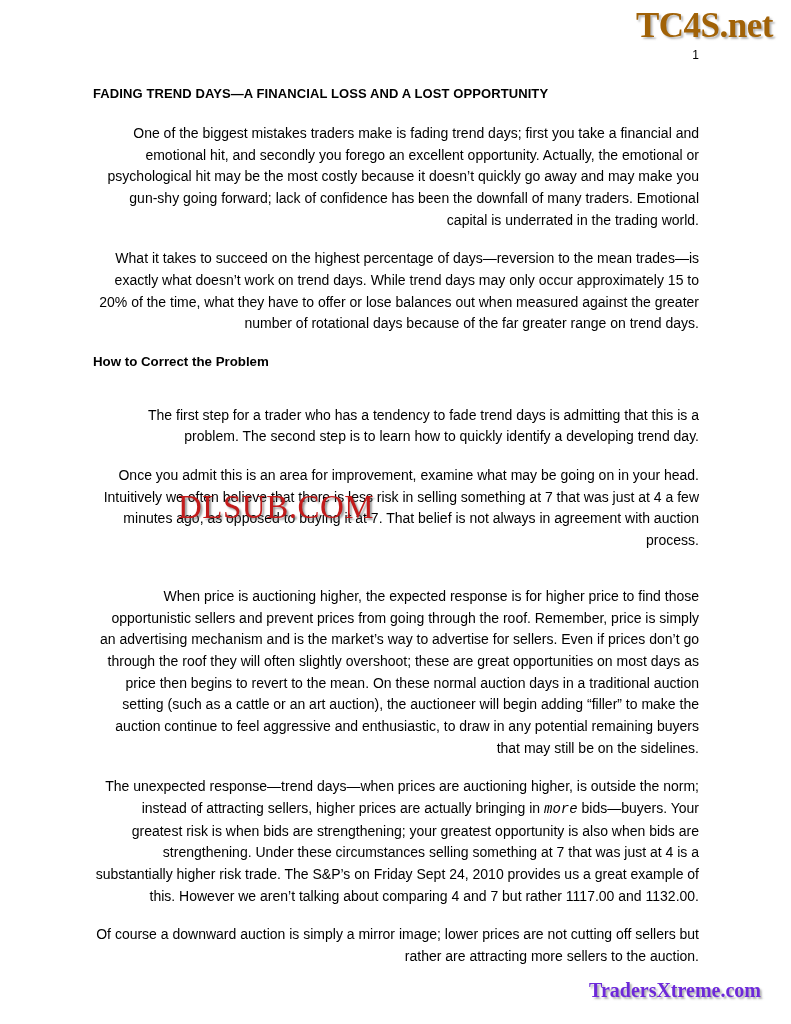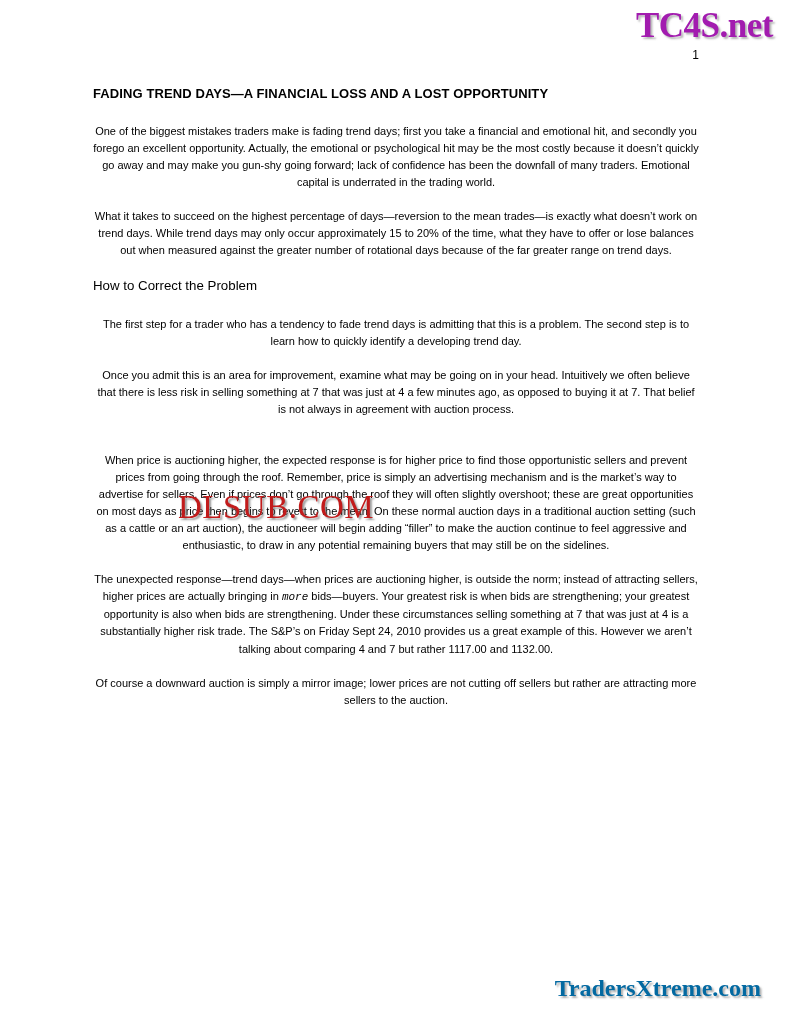--- a/index.html
+++ b/index.html
@@ -24,21 +24,21 @@
   }
   
   .logo-tc4s {
     position: absolute;
     top: 6px;
     right: 18px;
     font-family: "Liberation Serif", serif;
     font-weight: bold;
     font-size: 35px;
     letter-spacing: -0.5px;
-    color: #a21caf;
+    color: #a16207;
     text-shadow: 2px 2px 2px rgba(120,120,120,0.55);
     white-space: nowrap;
   }
   .page-number {
     position: absolute;
     top: 48px;
     right: 92px;
     font-size: 12px;
     color: #000;
   }
@@ -50,29 +50,29 @@
   }
   h1.doc-title {
     font-size: 13px;
     font-weight: bold;
     margin: 0 0 20px 0;
     letter-spacing: 0.1px;
     line-height: 1.3;
   }
   h2.section-head {
     font-size: 13.3px;
-    font-weight: normal;
-    margin: 0 0 2px 0;
+    font-weight: bold;
+    margin: 0 0 15px 0;
     line-height: 1.55;
   }
   p.para {
-    font-size: 11px;
+    font-size: 14px;
     line-height: 1.55;
     margin: 0;
-    text-align: center;
+    text-align: right;
   }
   .spacer {
     height: 17px;
   }
   em {
     font-style: italic;
     font-family: Liberation Mono, monospace;
   }
   
   .watermark {
@@ -88,22 +88,22 @@
     white-space: nowrap;
     pointer-events: none;
   }
   
   .brand-bottom {
     position: absolute;
     right: 30px;
     bottom: 22px;
     font-family: "Liberation Serif", serif;
     font-weight: bold;
-    font-size: 24px;
-    color: #0369a1;
+    font-size: 20px;
+    color: #6d28d9;
     text-shadow: 2px 2px 2px rgba(110,110,110,0.55);
     white-space: nowrap;
   }
 </style>
 </head>
 <body>
 
 <div class="page">
 
   <div class="logo-tc4s">TC4S.net</div>

